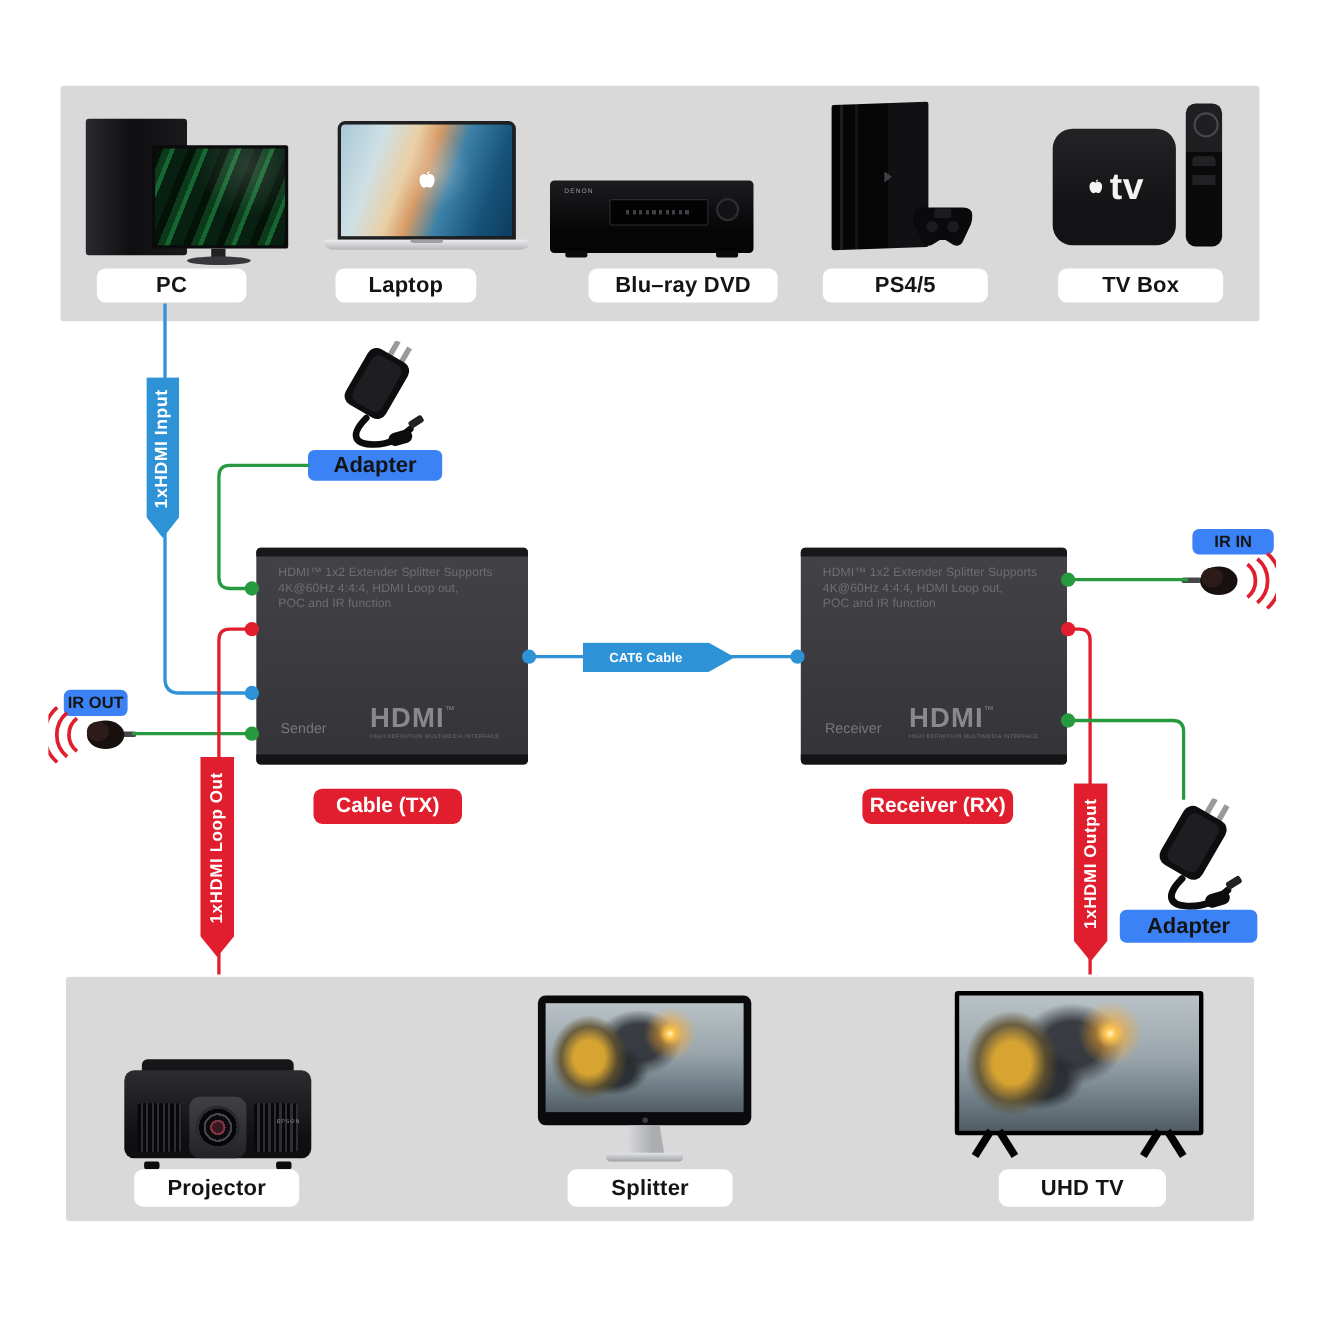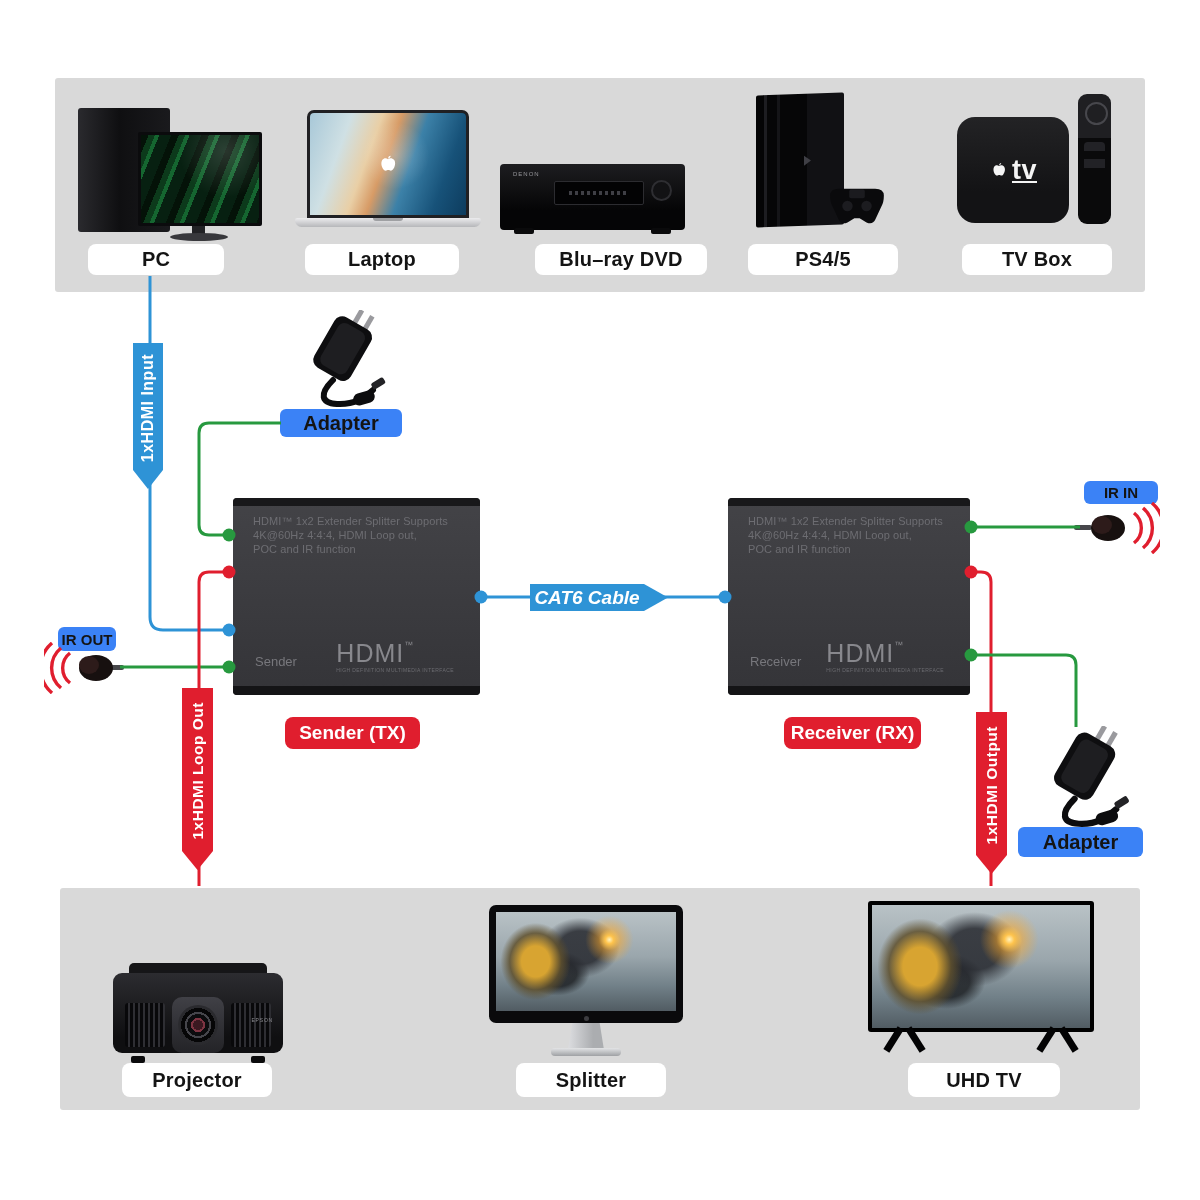--- a/index.html
+++ b/index.html
@@ -19,35 +19,35 @@
 
   
   .vribbon{position:absolute;display:flex;align-items:center;justify-content:center;
            box-sizing:border-box;padding-bottom:16px;
            clip-path:polygon(0 0,100% 0,100% calc(100% - 19px),50% 100%,0 calc(100% - 19px));}
   .vribbon span{writing-mode:vertical-rl;transform:rotate(180deg);color:#fff;font-weight:700;
                 font-size:16px;letter-spacing:.5px;white-space:nowrap;}
   .rb-blue{background:#2e93d6;}
   .rb-red{background:#e01e2e;}
   .cat6{position:absolute;background:#2e93d6;display:flex;align-items:center;justify-content:center;
-        box-sizing:border-box;padding-right:24px;color:#fff;font-weight:700;font-size:19px;
-        clip-path:polygon(0 0,calc(100% - 24px) 0,100% 50%,calc(100% - 24px) 100%,0 100%);font-style:italic;}
+        box-sizing:border-box;padding-right:24px;color:#fff;font-weight:700;font-size:12px;
+        clip-path:polygon(0 0,calc(100% - 24px) 0,100% 50%,calc(100% - 24px) 100%,0 100%);}
 
   
   .unit{position:absolute;background:linear-gradient(180deg,#434347 0%,#3a3a3e 60%,#343438 100%);
         border-radius:4px;}
   .unit:before{content:"";position:absolute;left:0;top:0;right:0;height:8px;background:#18181a;
         border-radius:4px 4px 0 0;}
   .unit:after{content:"";position:absolute;left:0;bottom:0;right:0;height:9px;background:#141416;
         border-radius:0 0 4px 4px;}
   .unit-desc{position:absolute;left:20px;top:16px;font-size:11px;line-height:14px;color:#6d6d72;
         letter-spacing:.1px;}
   .unit-port{position:absolute;left:22px;bottom:26px;font-size:13px;color:#77777c;margin-top:36px;}
   .hdmi-logo{position:absolute;right:26px;bottom:22px;text-align:left;color:#88888d;line-height:1;}
-  .hdmi-word{font-size:25px;font-weight:400;letter-spacing:1px;}
+  .hdmi-word{font-size:25px;font-weight:700;letter-spacing:1px;}
   .hdmi-tm{font-size:9px;vertical-align:top;}
   .hdmi-tagline{font-size:5px;letter-spacing:.4px;color:#6c6c71;margin-top:2px;}
 
   
   svg.wires{position:absolute;left:0;top:0;pointer-events:none;}
   svg.wires path{fill:none;stroke-width:3;}
 
   
   .dev{position:absolute;}
   .screen{position:absolute;inset:0;}
@@ -95,21 +95,21 @@
 
   .ps4-slab{position:absolute;left:8px;top:4px;width:88px;height:132px;border-radius:2px;
      transform:skewY(-2deg);
      background:linear-gradient(90deg,#040405 0 9%,#1d1d21 9% 12%,#060607 12% 24%,#151518 24% 27%,#060607 27% 58%,#111114 58% 100%);}
   .ps4-logo{position:absolute;left:48px;top:62px;width:0;height:0;border-left:7px solid #3f3f45;
      border-top:5px solid transparent;border-bottom:5px solid transparent;}
 
   .atv-box{position:absolute;left:2px;top:25px;width:112px;height:106px;border-radius:18px;
      background:linear-gradient(180deg,#232325,#131315 70%);display:flex;align-items:center;
      justify-content:center;gap:3px;}
-  .atv-tv{font-size:27px;font-weight:600;color:#f4f4f4;letter-spacing:.5px;text-decoration:underline;}
+  .atv-tv{font-size:34px;font-weight:600;color:#f4f4f4;letter-spacing:.5px;}
   .atv-remote{position:absolute;left:123px;top:2px;width:33px;height:130px;border-radius:9px;
      background:linear-gradient(180deg,#1f1f22 0 34%,#0a0a0b 34%);}
   .atv-remote:before{content:"";position:absolute;left:7px;top:8px;width:19px;height:19px;
      border:2px solid #47474c;border-radius:50%;}
   .atv-remote:after{content:"";position:absolute;left:6px;top:48px;width:21px;height:34px;
      background:repeating-linear-gradient(180deg,#222226 0 9px,transparent 9px 17px);border-radius:4px;}
 
   .proj-lip{position:absolute;left:16px;top:0;width:138px;height:16px;background:#161618;border-radius:5px;}
   .proj-body{position:absolute;left:0;top:10px;width:170px;height:80px;border-radius:9px;
      background:linear-gradient(180deg,#2c2c30,#0f0f11 80%);}
@@ -189,21 +189,21 @@
       <svg class="apple" width="20" height="24" viewBox="0 0 24 28">
         <path d="M12 9.3 C10.6 7.6 7.8 7.8 6.4 9.8 C4.4 12.6 5.6 17.4 7.7 19.7 C8.8 20.9 10 20.9 11 20.3 C11.9 19.8 12.7 19.8 13.6 20.3 C14.7 20.9 15.9 20.8 16.9 19.6 C19 17.2 20.1 12.5 18 9.8 C16.5 7.9 13.5 7.6 12 9.3 Z" fill="#f4f4f4"></path>
         <path d="M12.1 8.4 C12.1 7 13.2 5.8 14.6 5.7 C14.7 7.1 13.5 8.4 12.1 8.4 Z" fill="#f4f4f4"></path>
       </svg>
       <span class="atv-tv">tv</span>
     </div>
     <div class="atv-remote"></div>
   </div>
 
   <div class="dev-label" style="left:88px;top:244px;width:136px;height:31px">PC</div>
-  <div class="dev-label" style="left:305px;top:244px;width:154px;height:31px">Laptop</div>
+  <div class="dev-label" style="left:305px;top:244px;width:128px;height:31px">Laptop</div>
   <div class="dev-label" style="left:535px;top:244px;width:172px;height:31px">Blu–ray DVD</div>
   <div class="dev-label" style="left:748px;top:244px;width:150px;height:31px">PS4/5</div>
   <div class="dev-label" style="left:962px;top:244px;width:150px;height:31px">TV Box</div>
 
   <div class="unit" style="left:233px;top:498px;width:247px;height:197px">
     <div class="unit-desc">
       <div>HDMI™ 1x2 Extender Splitter Supports</div>
       <div>4K@60Hz 4:4:4, HDMI Loop out,</div>
       <div>POC and IR function</div>
     </div>
@@ -313,21 +313,21 @@
     <span>1xHDMI Input</span>
   </div>
   <div class="vribbon rb-red" style="left:182px;top:688px;width:31px;height:182px;">
     <span style="font-size:15.5px">1xHDMI Loop Out</span>
   </div>
   <div class="vribbon rb-red" style="left:976px;top:712px;width:31px;height:162px;">
     <span style="font-size:15.5px">1xHDMI Output</span>
   </div>
   <div class="cat6" style="left:530px;top:584px;width:138px;height:27px">CAT6 Cable</div>
 
-  <div class="red-tag" style="left:285px;top:717px;width:135px;height:32px">Sender (TX)</div>
+  <div class="red-tag" style="left:285px;top:717px;width:135px;height:32px">Cable (TX)</div>
   <div class="red-tag" style="left:784px;top:717px;width:137px;height:32px">Receiver (RX)</div>
 
   <div class="dev" style="left:113px;top:963px;width:170px;height:96px">
     <div class="proj-lip"></div>
     <div class="proj-body">
       <div class="proj-grille" style="left:12px"></div>
       <div class="proj-grille" style="right:12px"></div>
       <div class="proj-lens-bezel">
           <div class="proj-lens"></div>
         </div>

